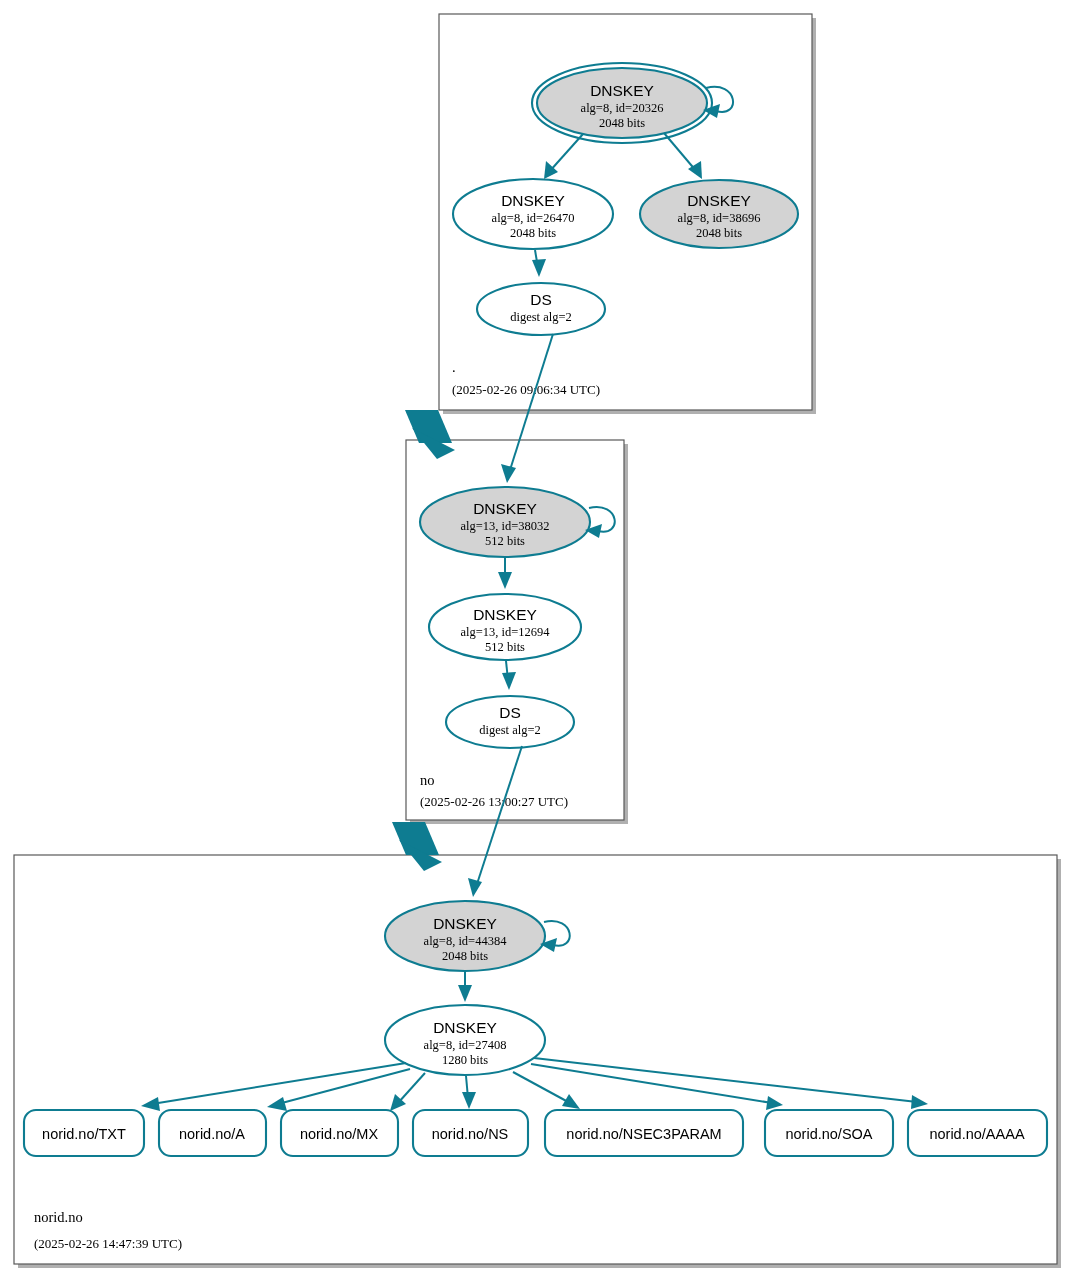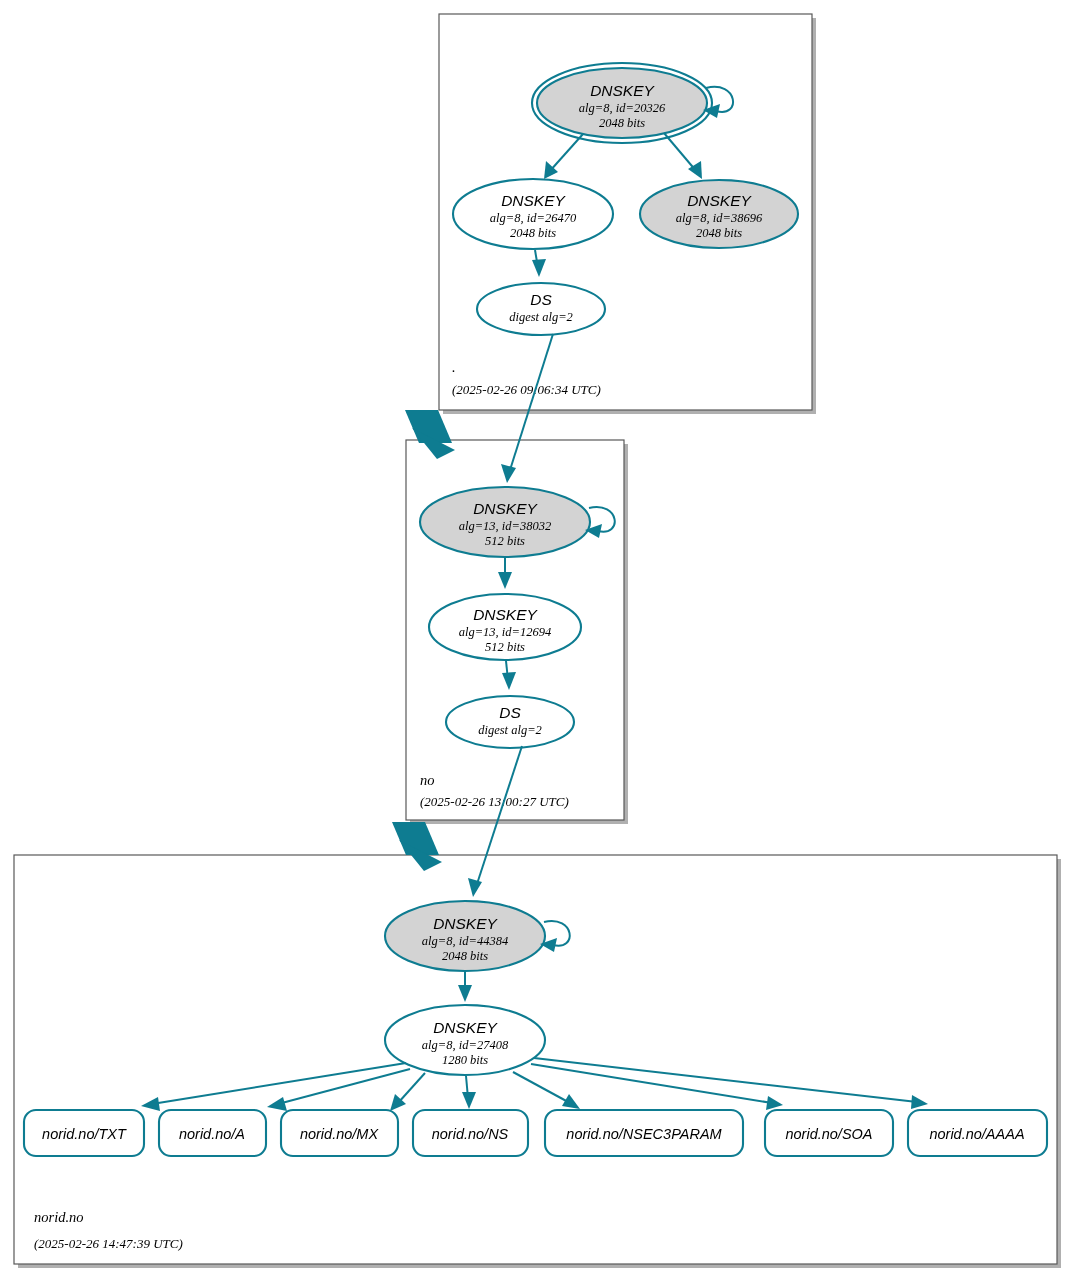--- a/index.html
+++ b/index.html
@@ -10,21 +10,20 @@
   body {
     width: 1068px;
     height: 1278px;
     font-family: "Liberation Sans", sans-serif;
     overflow: hidden;
   }
   #graph-root {
     position: relative;
     width: 1068px;
     height: 948px;
-    font-style: italic;
   }
   svg#dnssec-graph {
     display: block;
     width: 1068px;
     height: 1278px;
   }
   .zone-box {
     fill: #ffffff;
     stroke: #595959;
     stroke-width: 1.2;

